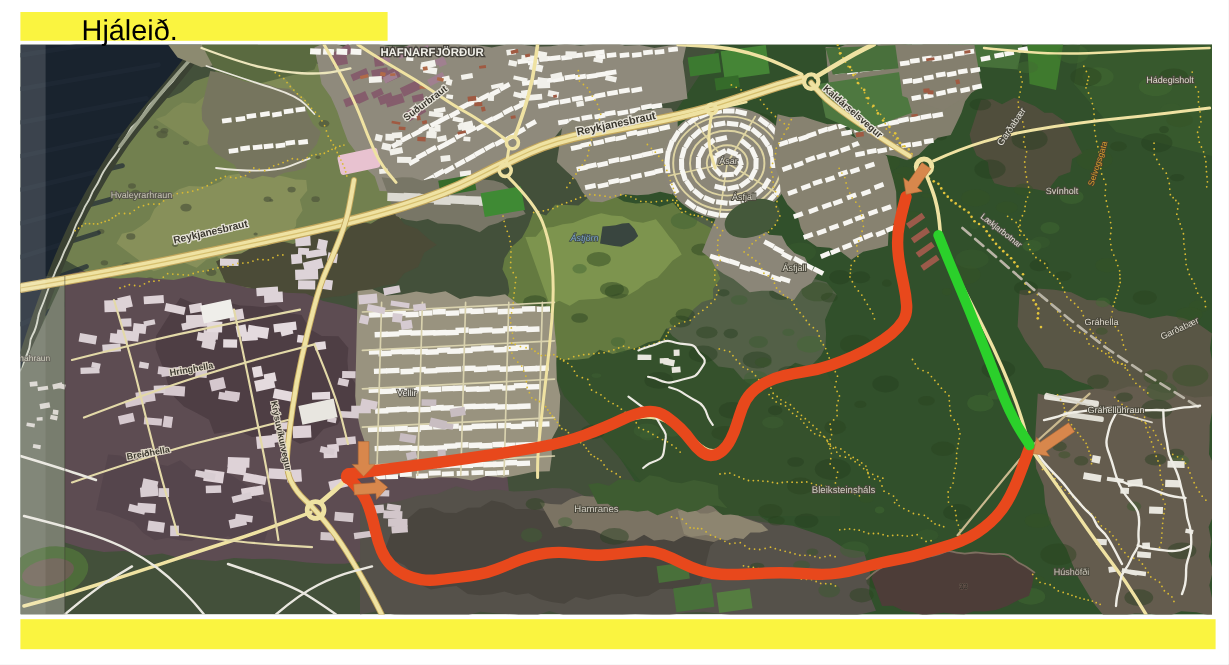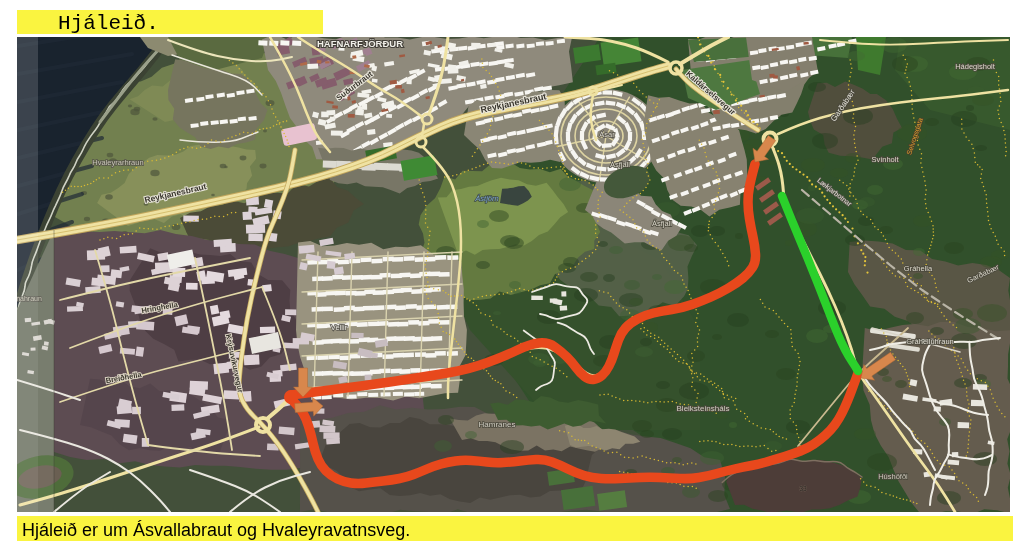--- a/index.html
+++ b/index.html
@@ -2366,18 +2366,17 @@
 <text x="833" y="194" font-size="7" fill="#e0ddd2" font-weight="normal" text-anchor="middle" transform="rotate(38 833 194)" style="paint-order:stroke;stroke:#55534a;stroke-width:1.4px;">Lækjarbotnar</text>
 <text x="803" y="491" font-size="6.5" fill="#2a2622" font-weight="normal" text-anchor="middle" style="paint-order:stroke;stroke:#6a5a50;stroke-width:0.8px;">33</text>
 
 <rect x="17" y="37" width="21" height="475" fill="#ffffff" opacity="0.15"></rect>
 <rect x="38" y="230" width="16" height="282" fill="#ffffff" opacity="0.08"></rect>
 <line x1="54" y1="230" x2="54" y2="512" stroke="#3a3a30" stroke-width="1" opacity="0.4"></line>
 </svg>
 
 <div class="ybar" style="left:17px;top:10px;width:306px;height:24px;"></div>
 
-<div style="position:absolute;left:58px;top:12px;font-size:21px;color:#000;font-family:Liberation Mono, monospace;">Hjáleið.</div>
+<div style="position:absolute;left:68px;top:12px;font-size:24px;color:#000;">Hjáleið.</div>
 
 <div class="ybar" style="left:17px;top:516px;width:996px;height:25px;"></div>
 
-<div style="position:absolute;left:22px;top:520px;font-size:18px;color:#000;">Hjáleið er um Ásvallabraut og Hvaleyravatnsveg.</div>
 </div>
 
 </body></html>

